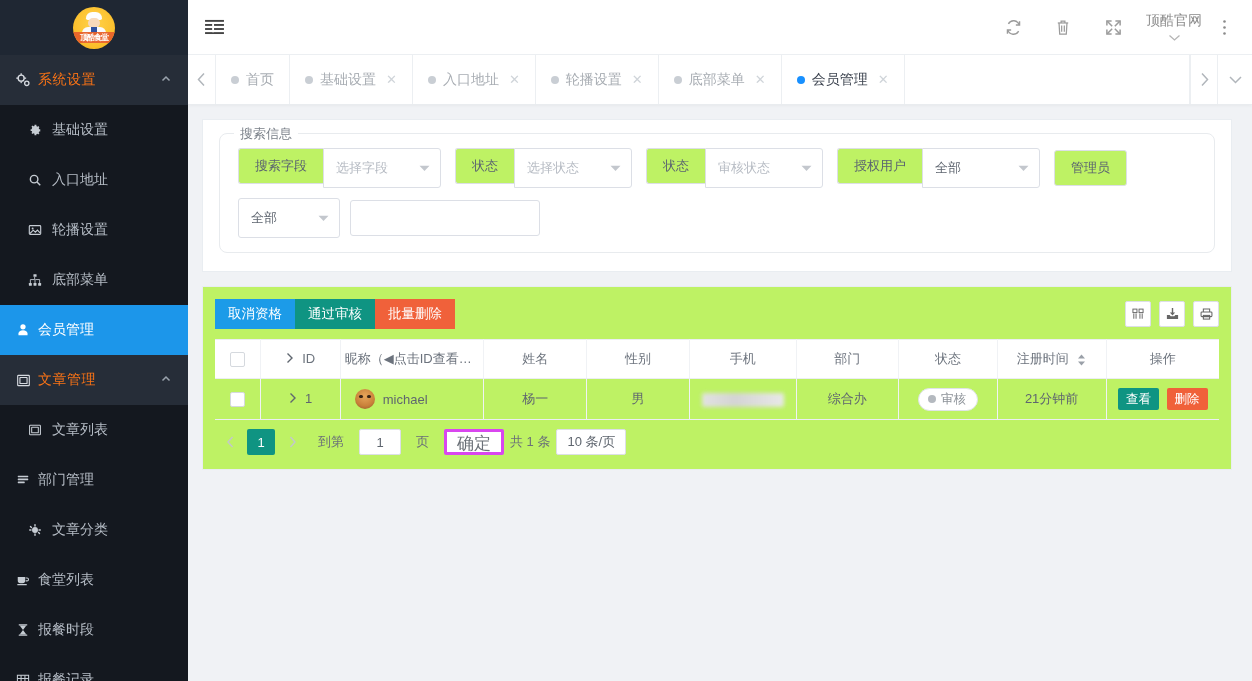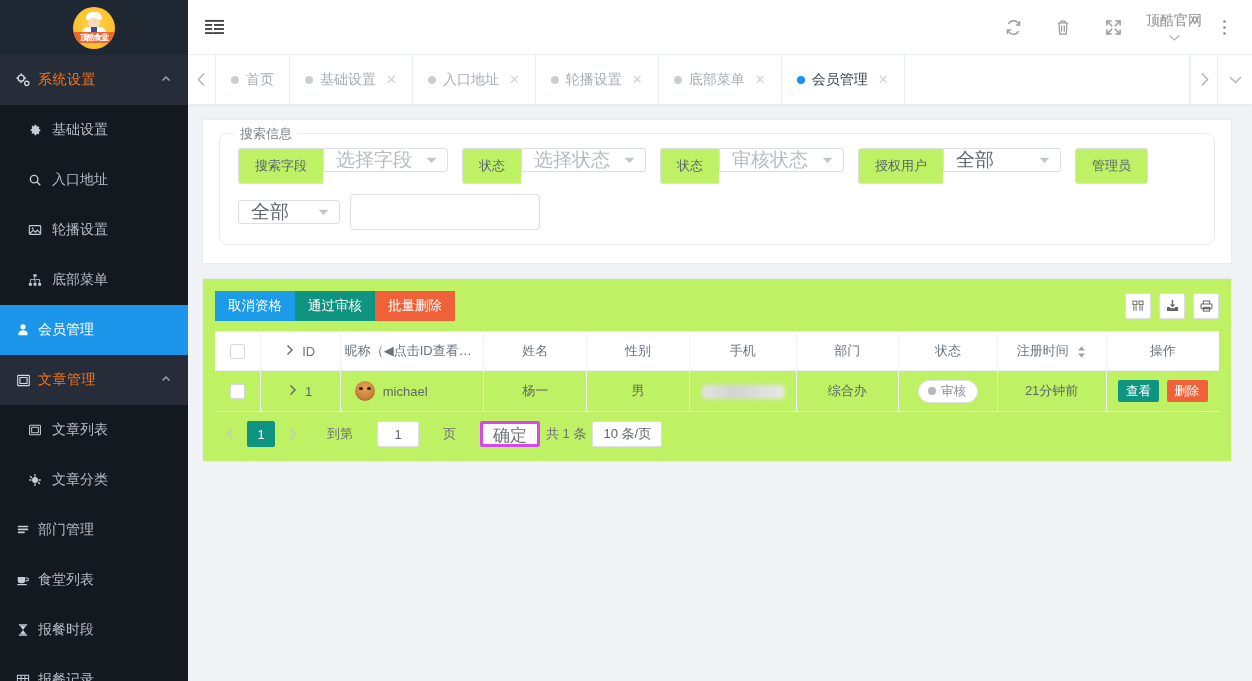--- a/index.html
+++ b/index.html
@@ -171,23 +171,23 @@
   .addon {
     background: #bef264; border: 1px solid #dcdfe6; border-right: none;
     border-radius: 3px 0 0 3px; padding: 0 16px; height: 36px;
     display: flex; align-items: center; color: #5a6370; font-size: 13px;
     white-space: nowrap;
   }
   .addon.solo {
     border-right: 1px solid #dcdfe6; border-radius: 3px;
   }
   .sel {
-    border: 1px solid #dcdfe6; border-radius: 0 3px 3px 0; height: 24px;
+    border: 1px solid #dcdfe6; border-radius: 0 3px 3px 0; height: 40px;
     min-width: 118px; display: flex; align-items: center; justify-content: space-between;
-    padding: 0 10px 0 12px; background: #fff; color: #b6bbc3; font-size: 19px;
+    padding: 0 10px 0 12px; background: #fff; color: #b6bbc3; font-size: 13px;
     cursor: pointer; white-space: nowrap;
   }
   .sel.lone { border-radius: 3px; min-width: 102px; }
   .sel .val { margin-right: 14px; }
   .sel .val.dark { color: #5f6670; }
   .caret-d { color: #c3c7cd; font-size: 10px; }
   .txtinput {
     border: 1px solid #dcdfe6; border-radius: 3px; height: 36px; width: 190px;
     background: #fff; margin-left: 10px;
   }
@@ -231,21 +231,21 @@
     border-bottom: 1px solid #ebeef2; border-right: 1px solid #f0f2f5;
     height: 41px; color: #5f666f; font-size: 13px; text-align: center;
     padding: 0 4px; overflow: hidden;
   }
   table.grid td:last-child { border-right: none; }
   .cbx {
     width: 15px; height: 15px; border: 1px solid #d5d9de; border-radius: 2px;
     background: #fff; display: inline-block; vertical-align: middle; cursor: pointer;
   }
   .expander { color: #5f666f; margin-right: 7px; cursor: pointer; font-size: 12px; }
-  .th-idcell { display: inline-flex; align-items: flex-start; }
+  .th-idcell { display: inline-flex; align-items: center; }
   .ell { display:block; white-space: nowrap; overflow: hidden; text-overflow: ellipsis; }
   .nick-cell { display: flex; align-items: center; gap: 8px; padding-left: 10px; }
   .avatar-tiger {
     width: 20px; height: 20px; border-radius: 50%; flex: 0 0 20px;
     background: radial-gradient(circle at 50% 35%, #e8a65a 0%, #c9803a 60%, #8c5226 100%);
     position: relative; overflow: hidden;
   }
   .avatar-tiger::before {
     content: ""; position: absolute; left: 4px; top: 6px; width: 4px; height: 3px;
     background: #3a2615; border-radius: 2px;
@@ -275,21 +275,21 @@
   .sort-ico { display:inline-flex; flex-direction: column; margin-left: 5px; line-height: .55; color:#9aa0a8; font-size: 9px; vertical-align: middle;}
 
   
   .pager { display: flex; align-items: center; padding: 9px 4px 6px 4px; gap: 6px; font-size: 13px; color: #6b7178; }
   .pg-arrow { width: 22px; height: 26px; display:flex; align-items:center; justify-content:center; color: #c3c7cd; cursor: pointer; }
   .pg-num {
     min-width: 28px; height: 26px; background: #0f9482; color: #fff;
     display: inline-flex; align-items: center; justify-content: center;
     border-radius: 2px; cursor: pointer; font-size: 13px;
   }
-  .pg-label { color: #6b7178; margin: 0 18px; }
+  .pg-label { color: #6b7178; margin: 0 9px; }
   .pg-input {
     width: 42px; height: 26px; border: 1px solid #dcdfe6; border-radius: 2px;
     text-align: center; font-size: 13px; color: #5f666f; font-family: inherit;
     background: #fff;
   }
   .pg-btn {
     height: 26px; padding: 0 10px; border: 3px solid #d946ef; border-radius: 2px;
     background: #fff; color: #6b7178; font-size: 17px; cursor: pointer; font-family: inherit;
   }
   .pg-total { margin: 0 0; }
@@ -413,44 +413,44 @@
       <div class="menu-item sub">
         <span class="mi">
           <svg width="14" height="14" viewBox="0 0 16 16" fill="none" stroke="currentColor" stroke-width="1.2">
               <rect x="1.8" y="2.5" width="12.4" height="11" rx=".8"></rect>
               <rect x="4.2" y="4.8" width="7.6" height="6.4" rx=".4"></rect>
             </svg>
         </span>
         <span>文章列表</span>
       </div>
 
+      <div class="menu-item top">
+        <span class="mi">
+          <svg width="14" height="14" viewBox="0 0 16 16" fill="currentColor">
+              <rect x="2" y="3" width="12" height="1.8" rx=".5"></rect>
+              <rect x="2" y="6.4" width="12" height="1.8" rx=".5"></rect>
+              <rect x="2" y="9.8" width="8" height="1.8" rx=".5"></rect>
+            </svg>
+        </span>
+        <span>部门管理</span>
+      </div>
+
       <div class="menu-item sub">
         <span class="mi">
           <svg width="14" height="14" viewBox="0 0 16 16" fill="currentColor">
               <circle cx="8" cy="8" r="3.4"></circle>
               <rect x="7.2" y="1.2" width="1.6" height="3" rx=".7"></rect>
               <rect x="7.2" y="11.8" width="1.6" height="3" rx=".7"></rect>
               <rect x="1.2" y="7.2" width="3" height="1.6" rx=".7"></rect>
               <rect x="11.8" y="7.2" width="3" height="1.6" rx=".7"></rect>
               <rect x="2.6" y="3" width="1.6" height="3" rx=".7" transform="rotate(-45 3.4 4.5)"></rect>
               <rect x="11.8" y="10" width="1.6" height="3" rx=".7" transform="rotate(-45 12.6 11.5)"></rect>
             </svg>
         </span>
         <span>文章分类</span>
-      </div>
-
-      <div class="menu-item top">
-        <span class="mi">
-          <svg width="14" height="14" viewBox="0 0 16 16" fill="currentColor">
-              <rect x="2" y="3" width="12" height="1.8" rx=".5"></rect>
-              <rect x="2" y="6.4" width="12" height="1.8" rx=".5"></rect>
-              <rect x="2" y="9.8" width="8" height="1.8" rx=".5"></rect>
-            </svg>
-        </span>
-        <span>部门管理</span>
       </div>
 
       <div class="menu-item top">
         <span class="mi">
           <svg width="14" height="14" viewBox="0 0 16 16" fill="currentColor">
               <path d="M2 4.5h8.5v4.2a3 3 0 0 1-3 3H5a3 3 0 0 1-3-3V4.5z"></path>
               <path d="M11 5.6h1.6a1.7 1.7 0 0 1 0 3.4H11" fill="none" stroke="currentColor" stroke-width="1.2"></path>
               <rect x="1.4" y="12.6" width="11" height="1.4" rx=".6"></rect>
             </svg>
         </span>

